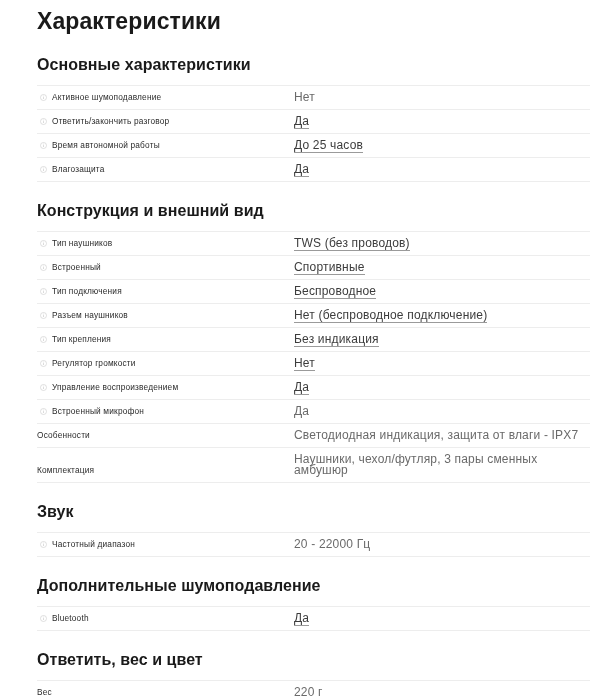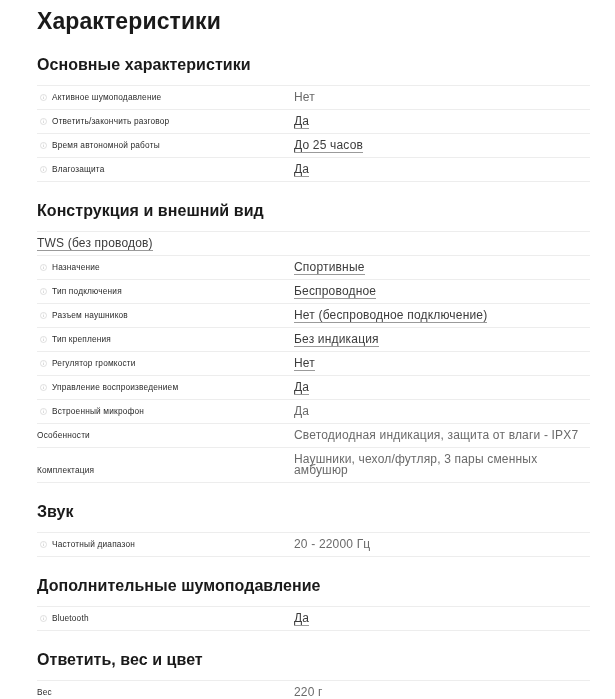--- a/index.html
+++ b/index.html
@@ -181,32 +181,42 @@
               <span>Влагозащита</span>
             </div>
             <div class="row-value"><span class="link">Да</span></div>
           </div>
         </div>
       </div>
       <div class="section">
         <h2 class="section-title">Конструкция и внешний вид</h2>
         <div class="rows">
           <div class="row has-icon">
+            <div class="row-label">
+              <span class="info-icon">
+                <svg viewBox="0 0 12 12" aria-hidden="true">
+                  <circle cx="6" cy="6" r="5.2" fill="none" stroke="#c9c9c9" stroke-width="1"></circle>
+                  <rect x="5.4" y="5.1" width="1.2" height="3.6" rx="0.55" fill="#c9c9c9"></rect>
+                  <circle cx="6" cy="3.5" r="0.72" fill="#c9c9c9"></circle>
+                </svg>
+              </span>
+              <span>Тип наушников</span>
+            </div>
             <div class="row-value"><span class="link">TWS (без проводов)</span></div>
           </div>
           <div class="row has-icon">
             <div class="row-label">
               <span class="info-icon">
                 <svg viewBox="0 0 12 12" aria-hidden="true">
                   <circle cx="6" cy="6" r="5.2" fill="none" stroke="#c9c9c9" stroke-width="1"></circle>
                   <rect x="5.4" y="5.1" width="1.2" height="3.6" rx="0.55" fill="#c9c9c9"></rect>
                   <circle cx="6" cy="3.5" r="0.72" fill="#c9c9c9"></circle>
                 </svg>
               </span>
-              <span>Назначение</span>
+              <span>Встроенный</span>
             </div>
             <div class="row-value"><span class="link">Спортивные</span></div>
           </div>
           <div class="row has-icon">
             <div class="row-label">
               <span class="info-icon">
                 <svg viewBox="0 0 12 12" aria-hidden="true">
                   <circle cx="6" cy="6" r="5.2" fill="none" stroke="#c9c9c9" stroke-width="1"></circle>
                   <rect x="5.4" y="5.1" width="1.2" height="3.6" rx="0.55" fill="#c9c9c9"></rect>
                   <circle cx="6" cy="3.5" r="0.72" fill="#c9c9c9"></circle>

